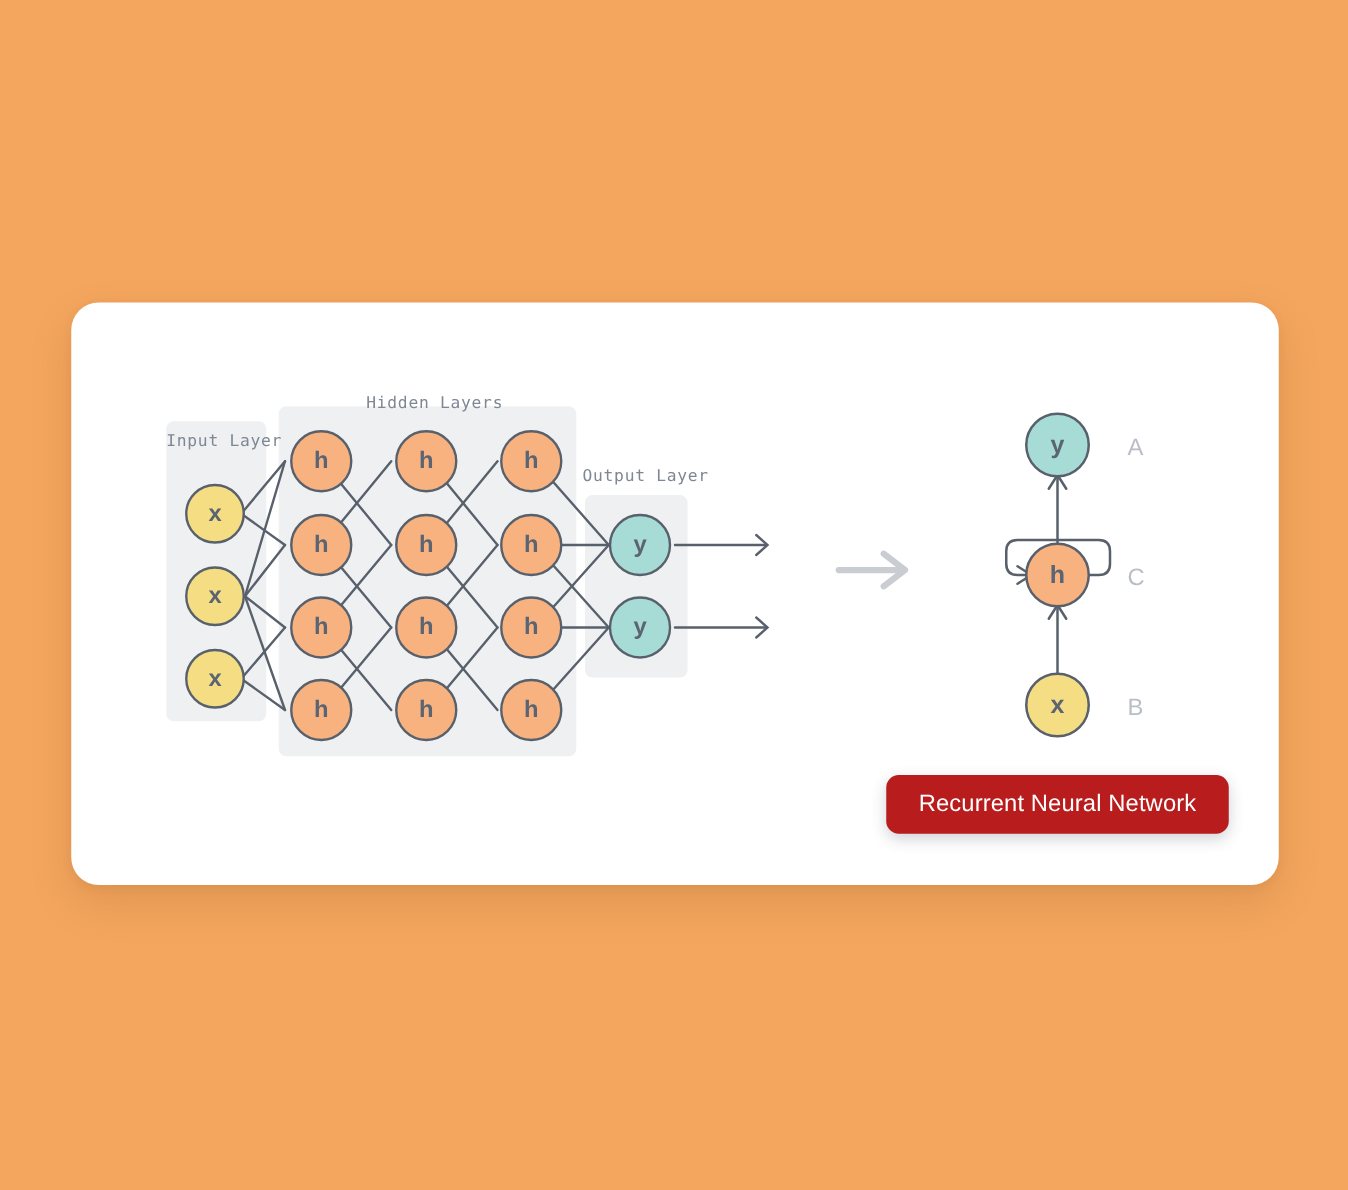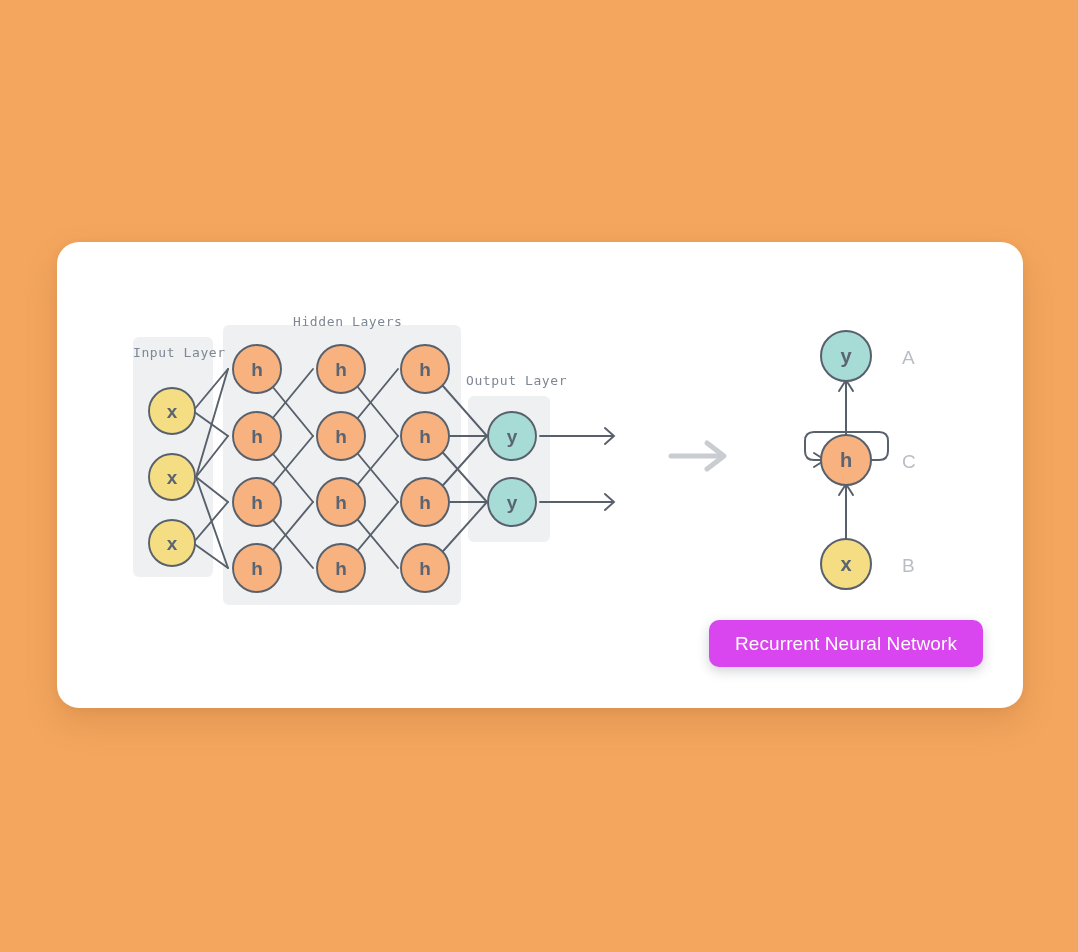--- a/index.html
+++ b/index.html
@@ -55,21 +55,21 @@
     font-size: 19px;
     fill: #b9bec6;
     font-weight: normal;
   }
   .badge {
     position: absolute;
     left: 709px;
     top: 620px;
     width: 274px;
     height: 47px;
-    background: #d946ef;
+    background: #b91c1c;
     border-radius: 10px;
     display: flex;
     align-items: center;
     justify-content: center;
     box-shadow: 0 4px 12px rgba(40, 50, 70, 0.22);
   }
   .badge-text {
     color: #ffffff;
     font-size: 19px;
     font-family: "Liberation Sans", sans-serif;

